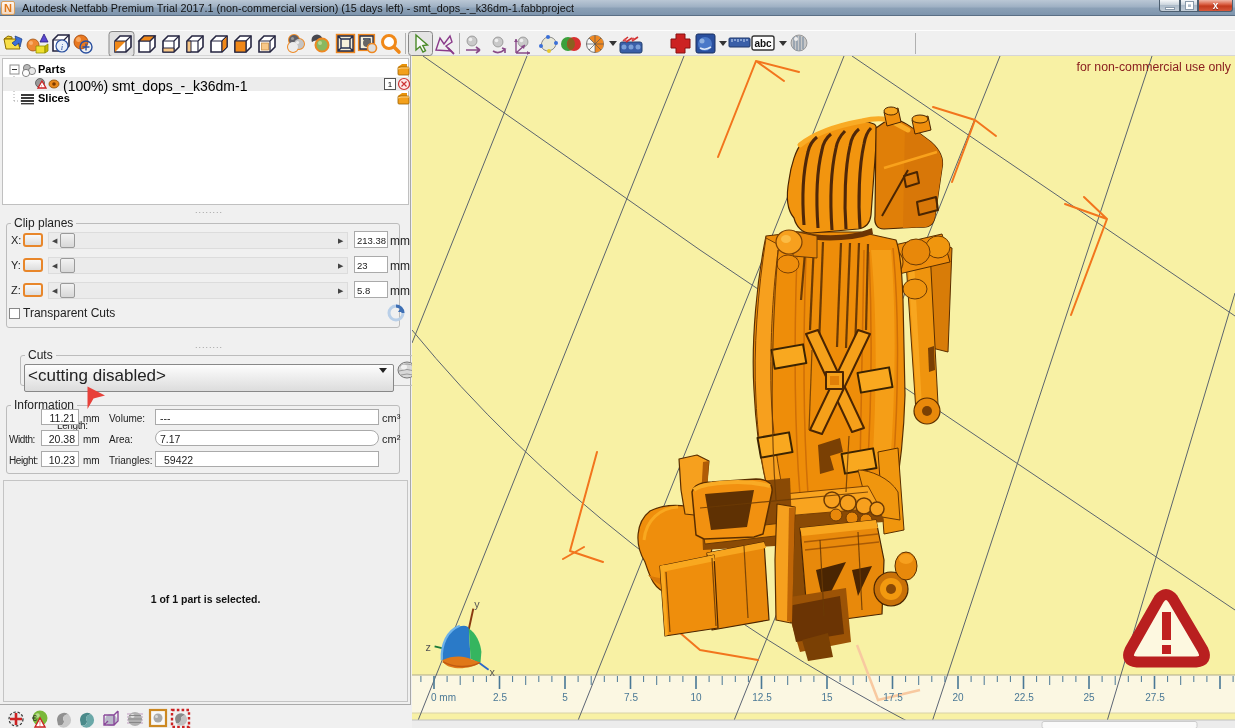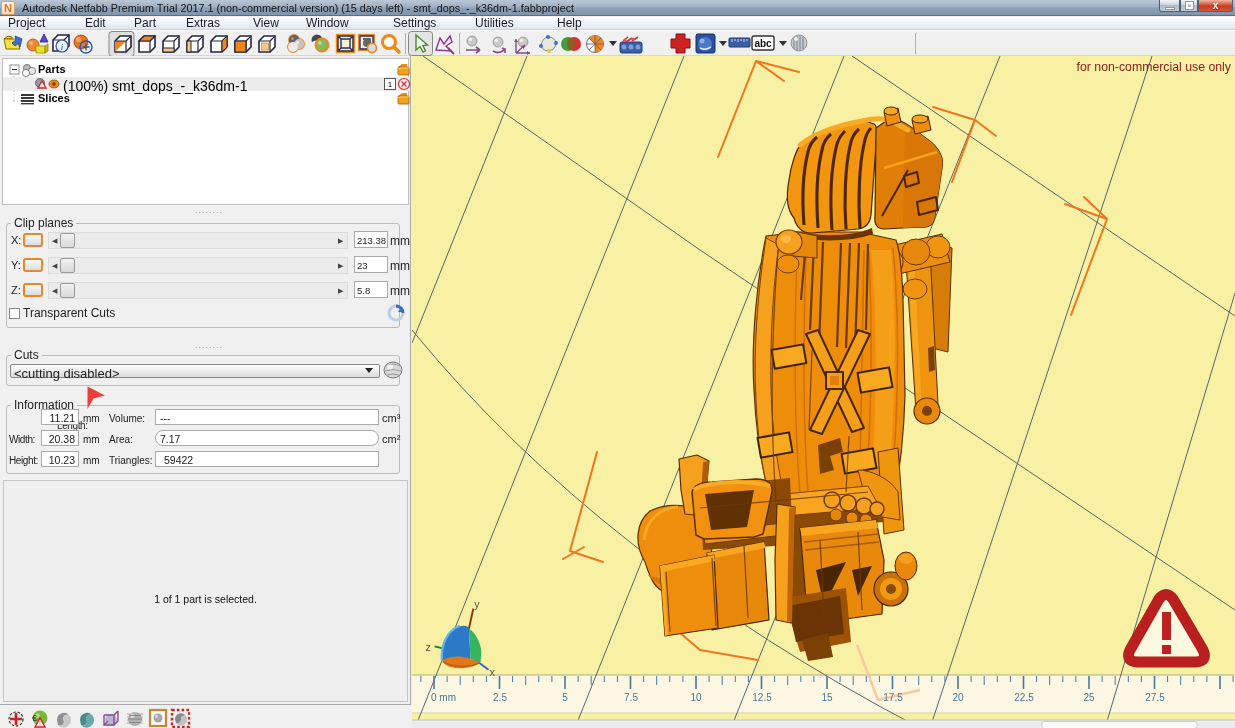--- a/index.html
+++ b/index.html
@@ -30,52 +30,41 @@
 fieldset { position:absolute; border:1px solid #bcbcbc; border-radius:3px; font-size:11px; color:#222; }
 fieldset legend { font-size:12px; color:#222; margin-left:4px; padding:0 3px; }
 .slrow { position:absolute; left:2px; height:18px; width:390px; }
 .axbtn { position:absolute; left:14px; top:0px; width:20px; height:14px; border:2px solid #e8862a; border-radius:3px; background:linear-gradient(#f8f8f8,#ddd); }
 .sltrack { position:absolute; left:39px; top:-1px; width:300px; height:17px; background:#ebebeb; border:1px solid #dcdcdc; }
 .slthumb { position:absolute; left:11px; top:0px; width:15px; height:15px; background:linear-gradient(#f2f2f2,#d8d8d8); border:1px solid #9a9a9a; border-radius:2px; }
 .slarrow { position:absolute; top:4px; font-size:7px; color:#444; }
 .valbox { position:absolute; left:345px; top:-2px; width:34px; height:17px; background:#fff; border:1px solid #aaa; font-size:9.5px; padding:3px 1px 0 2px; overflow:hidden; }
 .mmlab { position:absolute; left:381px; top:1px; font-size:12px; }
 .inp { background:#fff; border:1px solid #aaa; position:absolute; font-size:10.5px; height:16px; padding-top:2px; }
-#statusbox { position:absolute; left:3px; top:424px; width:405px; height:222px; background:#efefef; border:1px solid #c4c4c4; }
+#statusbox { position:absolute; left:3px; top:424px; width:405px; height:222px; background:#efefef; border:1px solid #c4c4c4;font-weight:bold; }
 #statusbox div { position:absolute; width:100%; top:112px; text-align:center; font-size:10.5px; color:#111; }
 #bottombar { position:absolute; left:0; top:648px; width:411px; height:24px; border-top:1px solid #aaa; background:#f0f0f0; }
 
 #viewport { position:absolute; left:412px; top:56px; width:823px; height:672px; background:#f8f1a4; }
 </style>
 </head>
 <body>
 <div id="app">
   <div id="titlebar">
     <div id="nicon">N</div>
     <div id="title-text">Autodesk Netfabb Premium Trial 2017.1 (non-commercial version) (15 days left) - smt_dops_-_k36dm-1.fabbproject</div>
     <div class="winbtn" id="btn-min">
         <div style="position:absolute;left:5px;top:7px;width:10px;height:3px;background:#fff;border:1px solid #8899aa;"></div>
       </div>
     <div class="winbtn" id="btn-max">
         <div style="position:absolute;left:5px;top:2px;width:7px;height:7px;border:2px solid #fff;outline:1px solid #8899aa;"></div>
       </div>
     <div class="winbtn" id="btn-close">
         <div style="position:absolute;left:0;top:0;width:100%;text-align:center;color:#fff;font-size:10px;font-weight:bold;line-height:11px;text-shadow:0 1px 1px #802010;">x</div>
       </div>
-  </div>
-  <div id="menubar">
-    <span style="left:8px">Project</span>
-      <span style="left:85px">Edit</span>
-      <span style="left:134px">Part</span>
-    <span style="left:186px">Extras</span>
-      <span style="left:253px">View</span>
-      <span style="left:306px">Window</span>
-    <span style="left:393px">Settings</span>
-      <span style="left:475px">Utilities</span>
-      <span style="left:557px">Help</span>
   </div>
   <div id="toolbar">
   <svg width="1235" height="26" style="position:absolute;left:0;top:0;">
     <defs>
       <g id="cubeB">
         <path d="M3 6 L8 1 L19 1 L19 12 L14 17 L3 17 Z" fill="#fff" stroke="#252540" stroke-width="1.6"></path>
         <path d="M3 6 L14 6 L14 17 M14 6 L19 1" fill="none" stroke="#252540" stroke-width="1.2"></path>
       </g>
       <g id="gsph">
             <circle r="5" fill="#c9c9c9"></circle>
@@ -345,23 +334,23 @@
         <span style="display:inline-block;width:11px;height:11px;background:#fff;border:1px solid #888;vertical-align:-2px;"></span>
         <span style="font-size:12px;"> Transparent Cuts</span>
       </div>
       <svg width="18" height="18" style="position:absolute;left:380px;top:74px;">
         <circle cx="9" cy="9" r="7" fill="none" stroke="#b9cfe8" stroke-width="3"></circle>
         <path d="M9 2 A7 7 0 0 1 16 9" fill="none" stroke="#3e6fb4" stroke-width="3"></path>
         <path d="M14 3 L17 8 L11 8 Z" fill="#3e6fb4"></path>
       </svg>
     </fieldset>
     <div class="dots" style="position:absolute;left:195px;top:284px;">........</div>
-    <fieldset id="fs-cuts" style="left:6px;top:292px;width:394px;height:38px;">
+    <fieldset id="fs-cuts" style="left:20px;top:292px;width:394px;height:38px;">
       <legend>Cuts</legend>
-      <div style="position:absolute;left:3px;top:2px;width:370px;height:14px;background:linear-gradient(#fdfdfd,#dcdcdc);border:1px solid #888;border-radius:2px;font-size:13px;padding:1px 0 0 3px;">&lt;cutting disabled&gt;
+      <div style="position:absolute;left:3px;top:2px;width:370px;height:28px;background:linear-gradient(#fdfdfd,#dcdcdc);border:1px solid #888;border-radius:2px;font-size:17px;padding:1px 0 0 3px;">&lt;cutting disabled&gt;
         <span style="position:absolute;right:6px;top:3px;width:0;height:0;border-left:4px solid transparent;border-right:4px solid transparent;border-top:5px solid #222;"></span>
       </div>
       <svg width="22" height="20" style="position:absolute;left:375px;top:-2px;">
         <ellipse cx="11" cy="10" rx="9" ry="8" fill="#d8d8d8" stroke="#777" stroke-width="1"></ellipse>
         <path d="M4 6 Q11 2 18 6 M3 11 Q11 8 19 11 M5 15 Q11 13 17 15" stroke="#999" fill="none"></path>
         <ellipse cx="8" cy="7" rx="3" ry="2.4" fill="#f2f2f2"></ellipse>
       </svg>
     </fieldset>
     <svg width="30" height="30" style="position:absolute;left:84px;top:330px;z-index:5;">
       <path d="M3.5 0.5 L21 9.5 L9.5 12.5 L3.5 23 Z" fill="#e8413a"></path>

